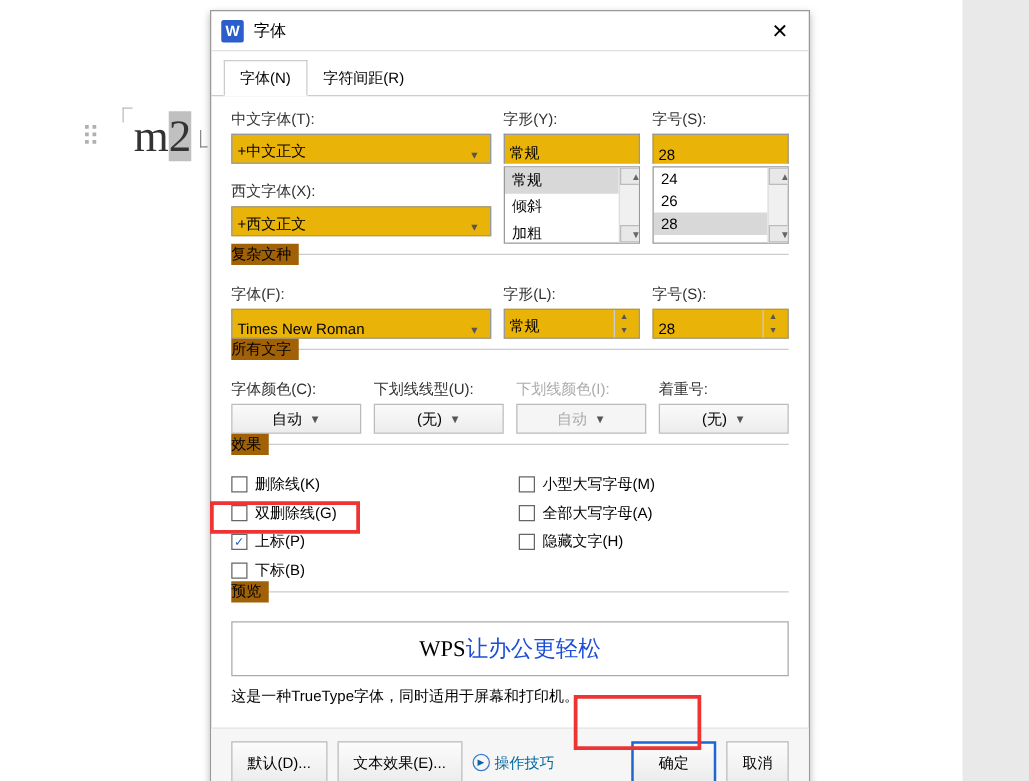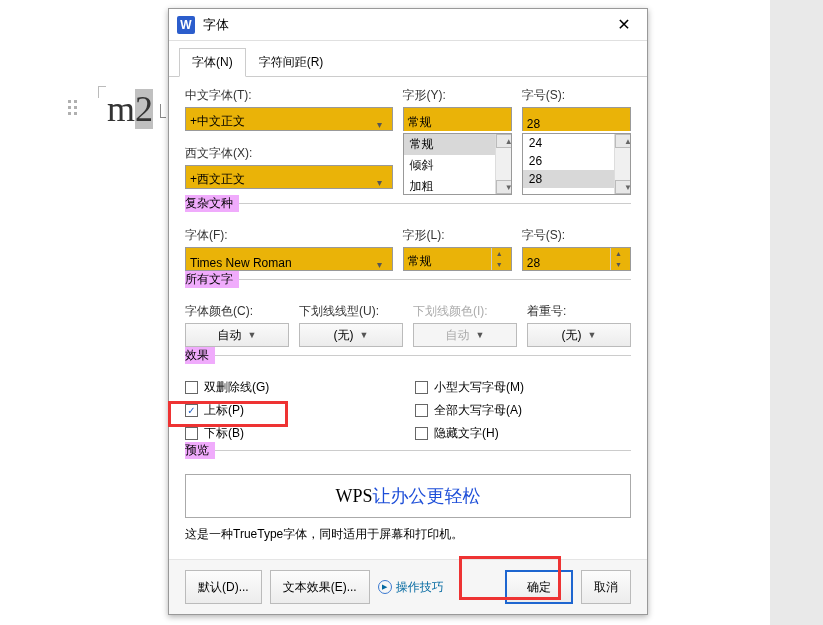--- a/index.html
+++ b/index.html
@@ -173,21 +173,21 @@
     }
     .listbox .scrollbar .track { flex: 1; }
     .section-line {
       border-top: 1px solid #ccc;
       margin: 8px 0 6px 0;
       position: relative;
     }
     .section-title {
       position: relative;
       top: -9px;
-      background: #f0abfc;
+      background: #a16207;
       padding-right: 6px;
       font-size: 12px;
       display: inline-block;
     }
     .color-btn, .combo-btn {
       height: 24px;
       border: 1px solid #bbb;
       background: linear-gradient(#fafafa,#ececec);
       display: flex;
       align-items: center;
@@ -422,20 +422,24 @@
         </div>
       </div>
     </div>
 
     <div class="section-line"><span class="section-title">效果</span></div>
 
     <div class="checkbox-grid" style="position:relative">
       <div class="cb-col" style="width:200px">
         <div class="cb-row">
             <span class="cb-box"></span>
+            <span>删除线(K)</span>
+          </div>
+        <div class="cb-row">
+            <span class="cb-box"></span>
             <span>双删除线(G)</span>
           </div>
         <div class="cb-row">
             <span class="cb-box">✓</span>
             <span>上标(P)</span>
           </div>
         <div class="cb-row">
             <span class="cb-box"></span>
             <span>下标(B)</span>
           </div>

